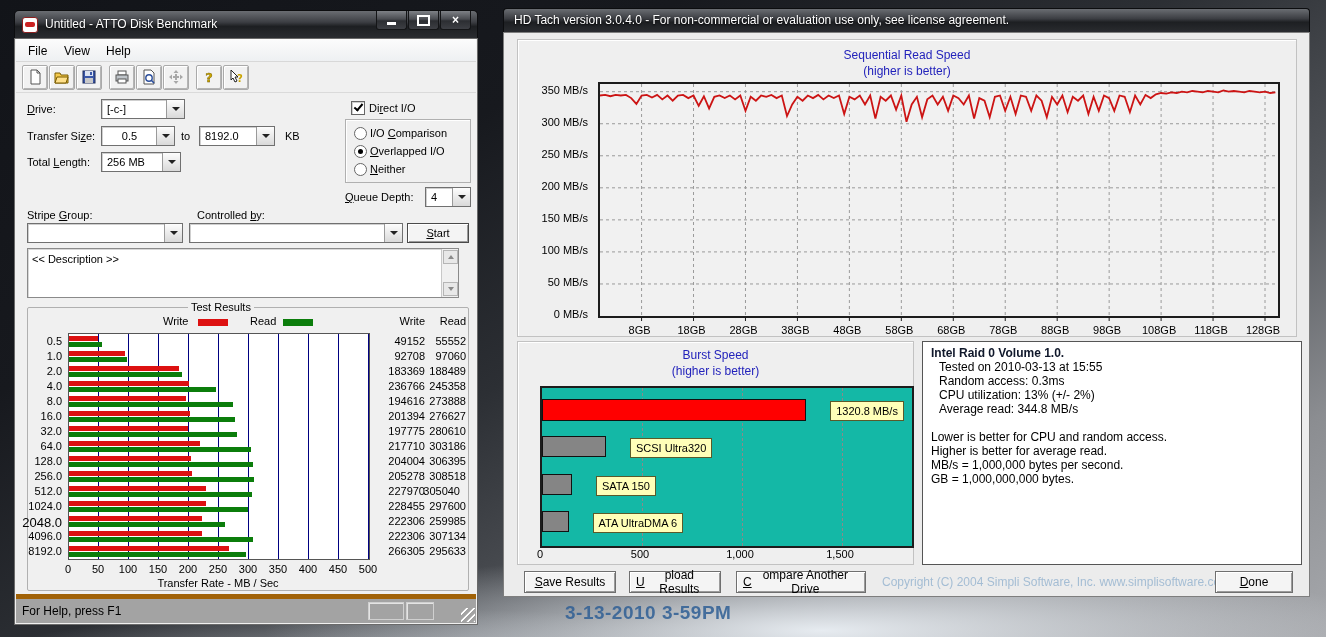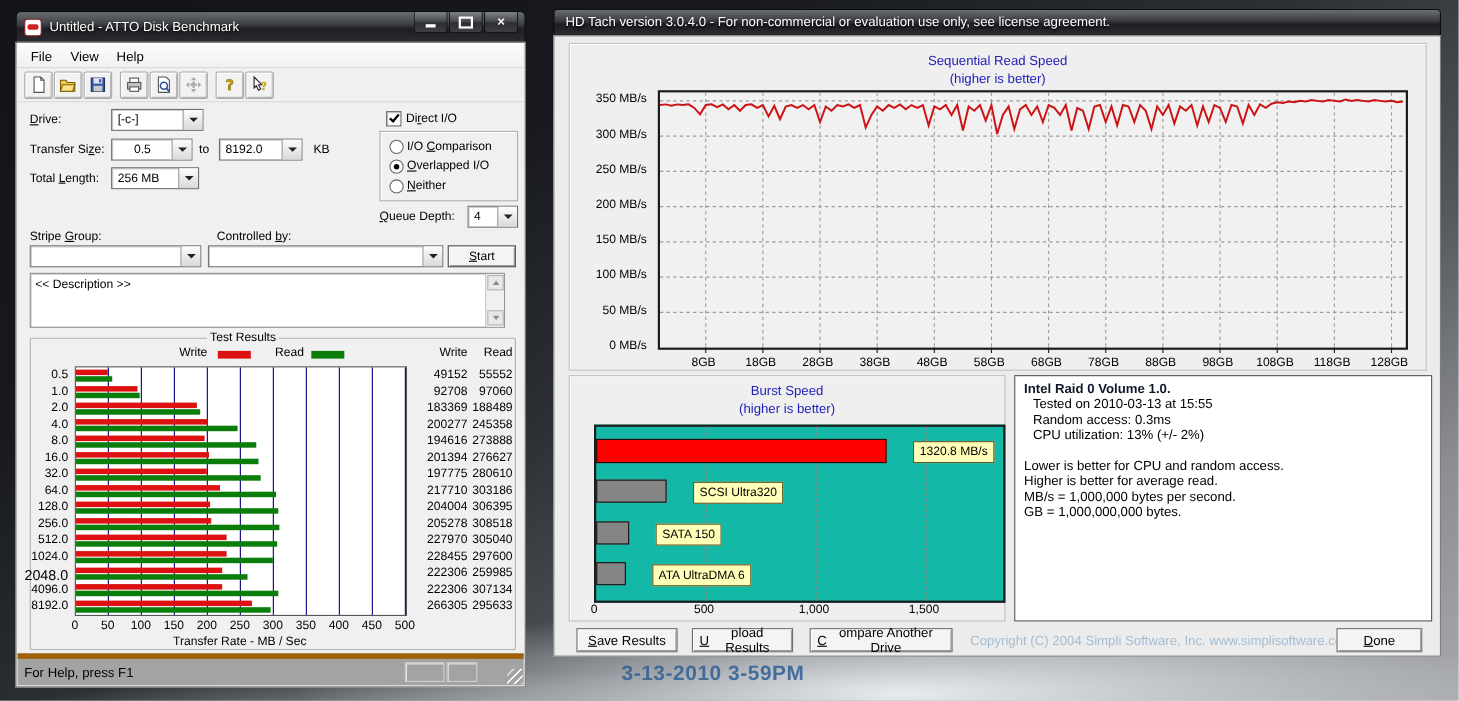--- a/index.html
+++ b/index.html
@@ -303,21 +303,21 @@
             <div style="position: absolute; left: 0px; top: 188px; height: 5px; width: 155.991px; background: rgb(11, 125, 11);"></div>
             <div style="position: absolute; left: 0px; top: 197px; height: 5px; width: 133.384px; background: rgb(221, 17, 17);"></div>
             <div style="position: absolute; left: 0px; top: 203px; height: 5px; width: 184.28px; background: rgb(11, 125, 11);"></div>
             <div style="position: absolute; left: 0px; top: 212px; height: 5px; width: 159.783px; background: rgb(221, 17, 17);"></div>
             <div style="position: absolute; left: 0px; top: 218px; height: 5px; width: 177.38px; background: rgb(11, 125, 11);"></div>
           </div>
         <div id="atto-writevals" style="position:absolute;left:347px;top:20px;width:50px;">
             <div style="position: absolute; top: 2px; right: 0px; font-size: 11px;">49152</div>
             <div style="position: absolute; top: 17px; right: 0px; font-size: 11px;">92708</div>
             <div style="position: absolute; top: 32px; right: 0px; font-size: 11px;">183369</div>
-            <div style="position: absolute; top: 47px; right: 0px; font-size: 11px;">200277</div>
+            <div style="position: absolute; top: 47px; right: 0px; font-size: 11px;">236766</div>
             <div style="position: absolute; top: 62px; right: 0px; font-size: 11px;">194616</div>
             <div style="position: absolute; top: 77px; right: 0px; font-size: 11px;">201394</div>
             <div style="position: absolute; top: 92px; right: 0px; font-size: 11px;">197775</div>
             <div style="position: absolute; top: 107px; right: 0px; font-size: 11px;">217710</div>
             <div style="position: absolute; top: 122px; right: 0px; font-size: 11px;">204004</div>
             <div style="position: absolute; top: 137px; right: 0px; font-size: 11px;">205278</div>
             <div style="position: absolute; top: 152px; right: 0px; font-size: 11px;">227970</div>
             <div style="position: absolute; top: 167px; right: 0px; font-size: 11px;">228455</div>
             <div style="position: absolute; top: 182px; right: 0px; font-size: 11px;">222306</div>
             <div style="position: absolute; top: 197px; right: 0px; font-size: 11px;">222306</div>
@@ -327,21 +327,21 @@
             <div style="position: absolute; top: 2px; right: 0px; font-size: 11px;">55552</div>
             <div style="position: absolute; top: 17px; right: 0px; font-size: 11px;">97060</div>
             <div style="position: absolute; top: 32px; right: 0px; font-size: 11px;">188489</div>
             <div style="position: absolute; top: 47px; right: 0px; font-size: 11px;">245358</div>
             <div style="position: absolute; top: 62px; right: 0px; font-size: 11px;">273888</div>
             <div style="position: absolute; top: 77px; right: 0px; font-size: 11px;">276627</div>
             <div style="position: absolute; top: 92px; right: 0px; font-size: 11px;">280610</div>
             <div style="position: absolute; top: 107px; right: 0px; font-size: 11px;">303186</div>
             <div style="position: absolute; top: 122px; right: 0px; font-size: 11px;">306395</div>
             <div style="position: absolute; top: 137px; right: 0px; font-size: 11px;">308518</div>
-            <div style="position: absolute; top: 152px; right: 0px; font-size: 11px;">305040</div>
+            <div style="position: absolute; top: 152px; right: 6px; font-size: 11px;">305040</div>
             <div style="position: absolute; top: 167px; right: 0px; font-size: 11px;">297600</div>
             <div style="position: absolute; top: 182px; right: 0px; font-size: 11px;">259985</div>
             <div style="position: absolute; top: 197px; right: 0px; font-size: 11px;">307134</div>
             <div style="position: absolute; top: 212px; right: 0px; font-size: 11px;">295633</div>
           </div>
         <div id="atto-xlabels" style="position:absolute;left:40px;top:250px;width:300px;height:14px;">
             <span class="ticklbl" style="left: 0px; top: 0px;">0</span>
             <span class="ticklbl" style="left: 30px; top: 0px;">50</span>
             <span class="ticklbl" style="left: 60px; top: 0px;">100</span>
             <span class="ticklbl" style="left: 90px; top: 0px;">150</span>
@@ -462,20 +462,21 @@
           <span class="ticklbl" style="left: 200px; top: 0px;">1,000</span>
           <span class="ticklbl" style="left: 300px; top: 0px;">1,500</span>
         </div>
     </div>
 
     <div style="position:absolute;left:418px;top:308px;width:380px;height:224px;background:#fff;border:1px solid #555;box-sizing:border-box;padding:4px 8px;">
       <div style="font-size:12px;font-weight:bold;color:#0f172a;">Intel Raid 0 Volume 1.0.</div>
       <div style="font-size:12px;padding-left:8px;">Tested on 2010-03-13 at 15:55</div>
       <div style="font-size:12px;padding-left:8px;">Random access: 0.3ms</div>
       <div style="font-size:12px;padding-left:8px;">CPU utilization: 13% (+/- 2%)</div>
+      <div style="font-size:12px;padding-left:8px;">Average read: 344.8 MB/s</div>
       <div style="height:14px;"></div>
       <div style="font-size:12px;">Lower is better for CPU and random access.</div>
       <div style="font-size:12px;">Higher is better for average read.</div>
       <div style="font-size:12px;">MB/s = 1,000,000 bytes per second.</div>
       <div style="font-size:12px;">GB = 1,000,000,000 bytes.</div>
     </div>
 
     <button class="btn3d" style="left:20px;top:538px;width:92px;height:22px;font-size:12px;"><u>S</u>ave Results</button>
     <button class="btn3d" style="left:125px;top:538px;width:92px;height:22px;font-size:12px;"><u>U</u>pload Results</button>
     <button class="btn3d" style="left:232px;top:538px;width:130px;height:22px;font-size:12px;"><u>C</u>ompare Another Drive</button>

